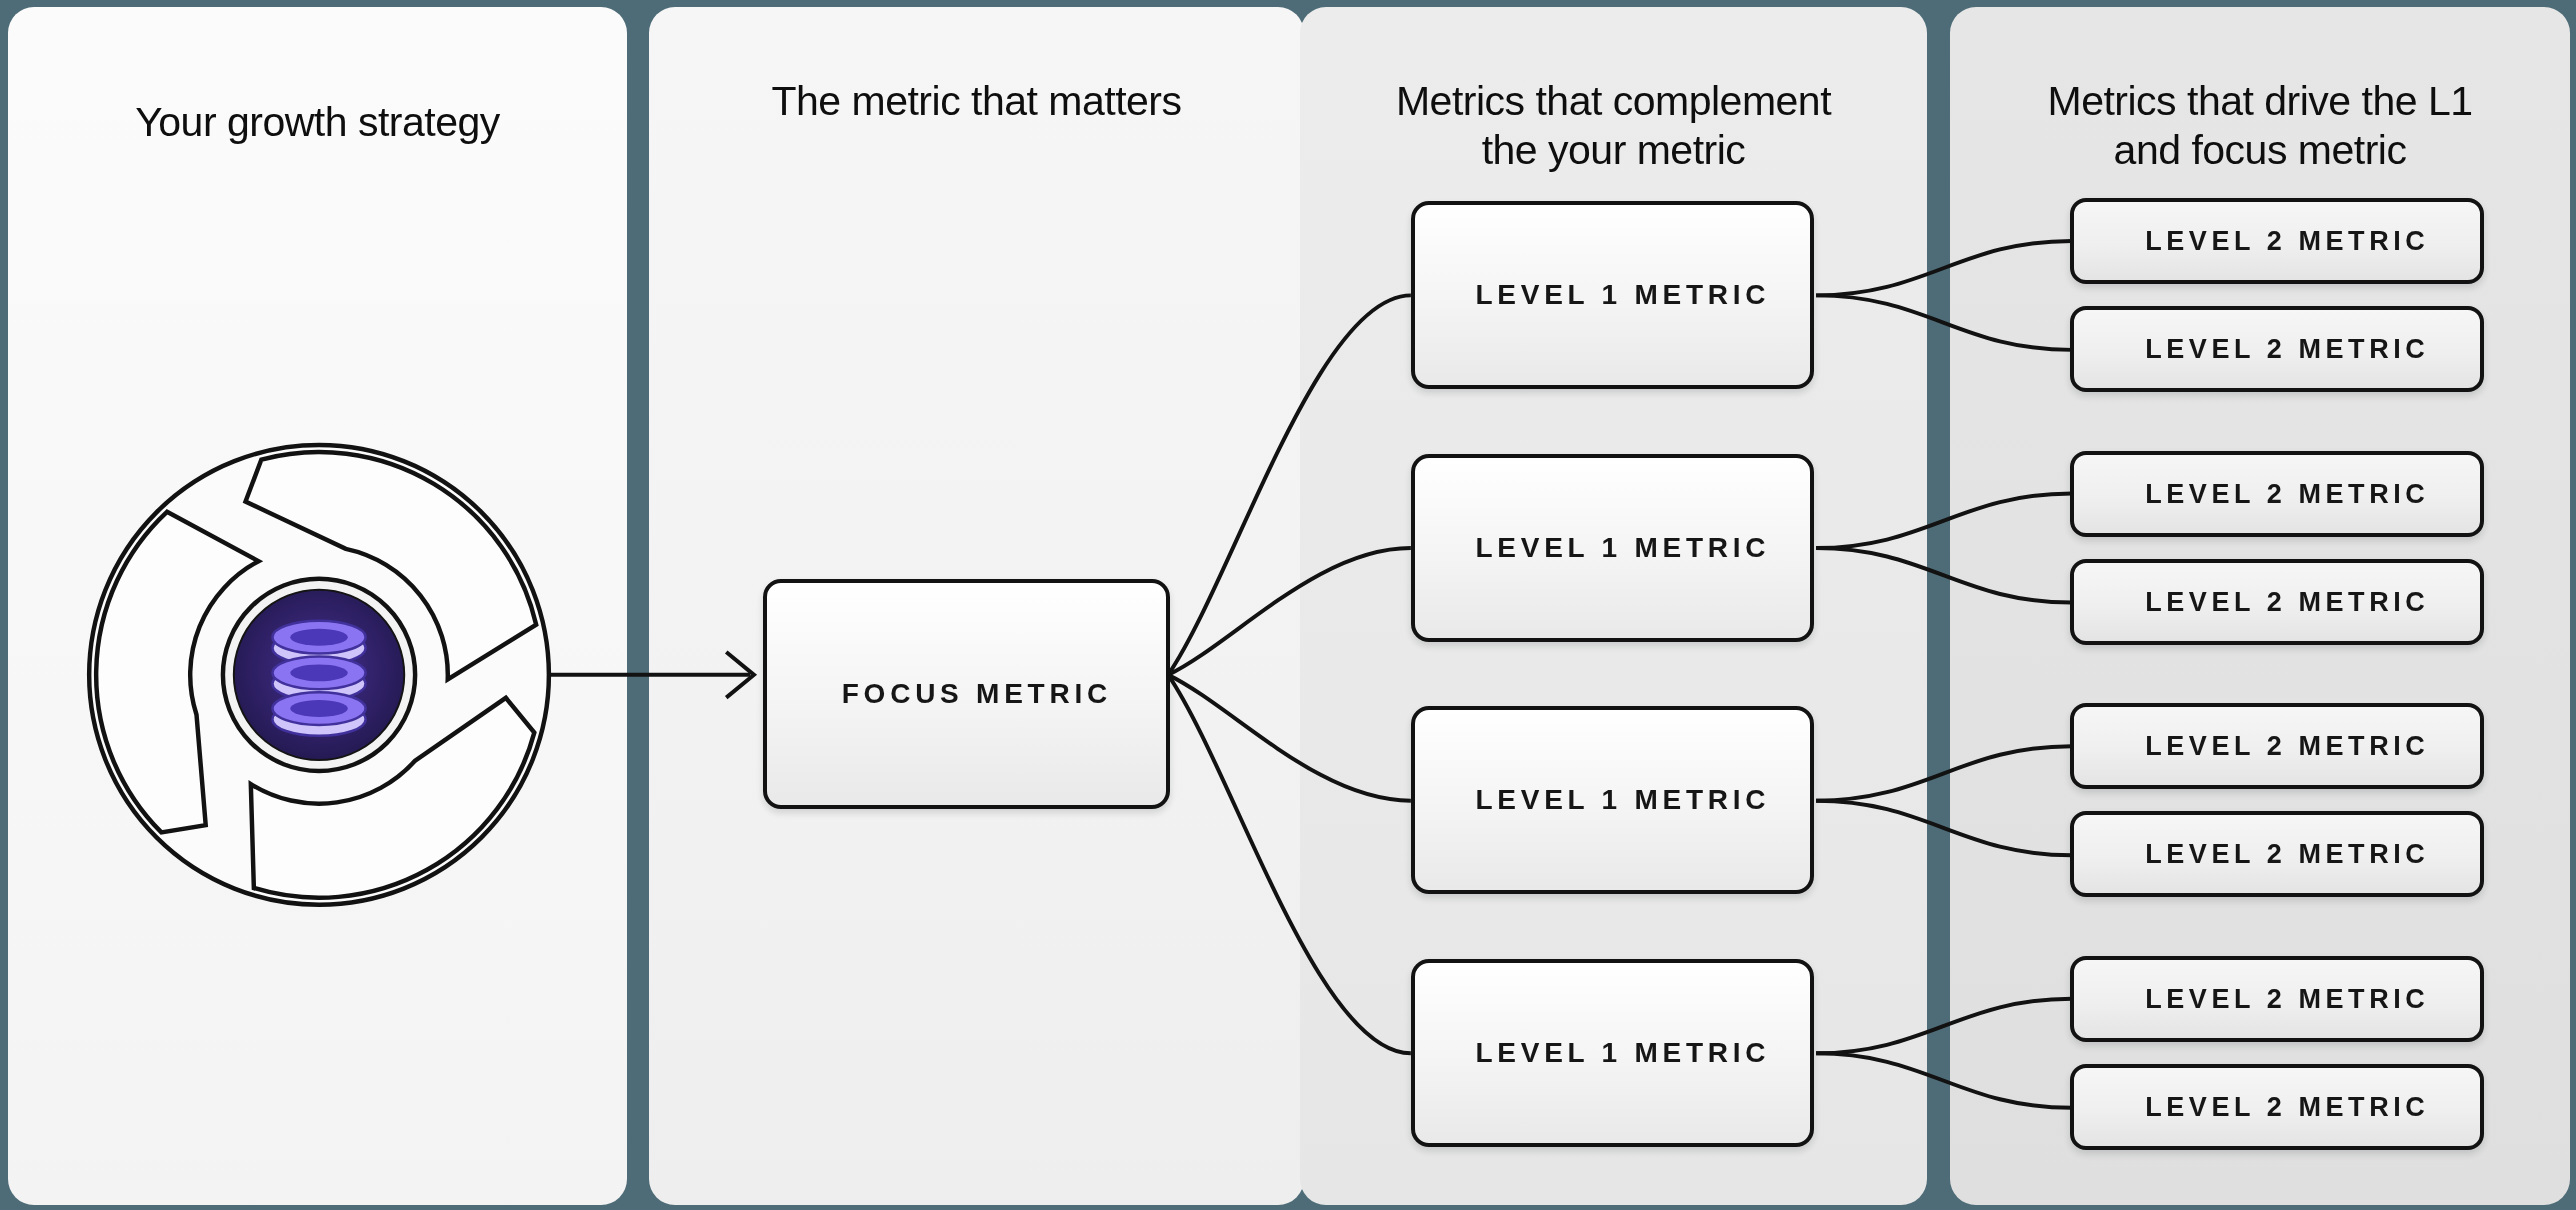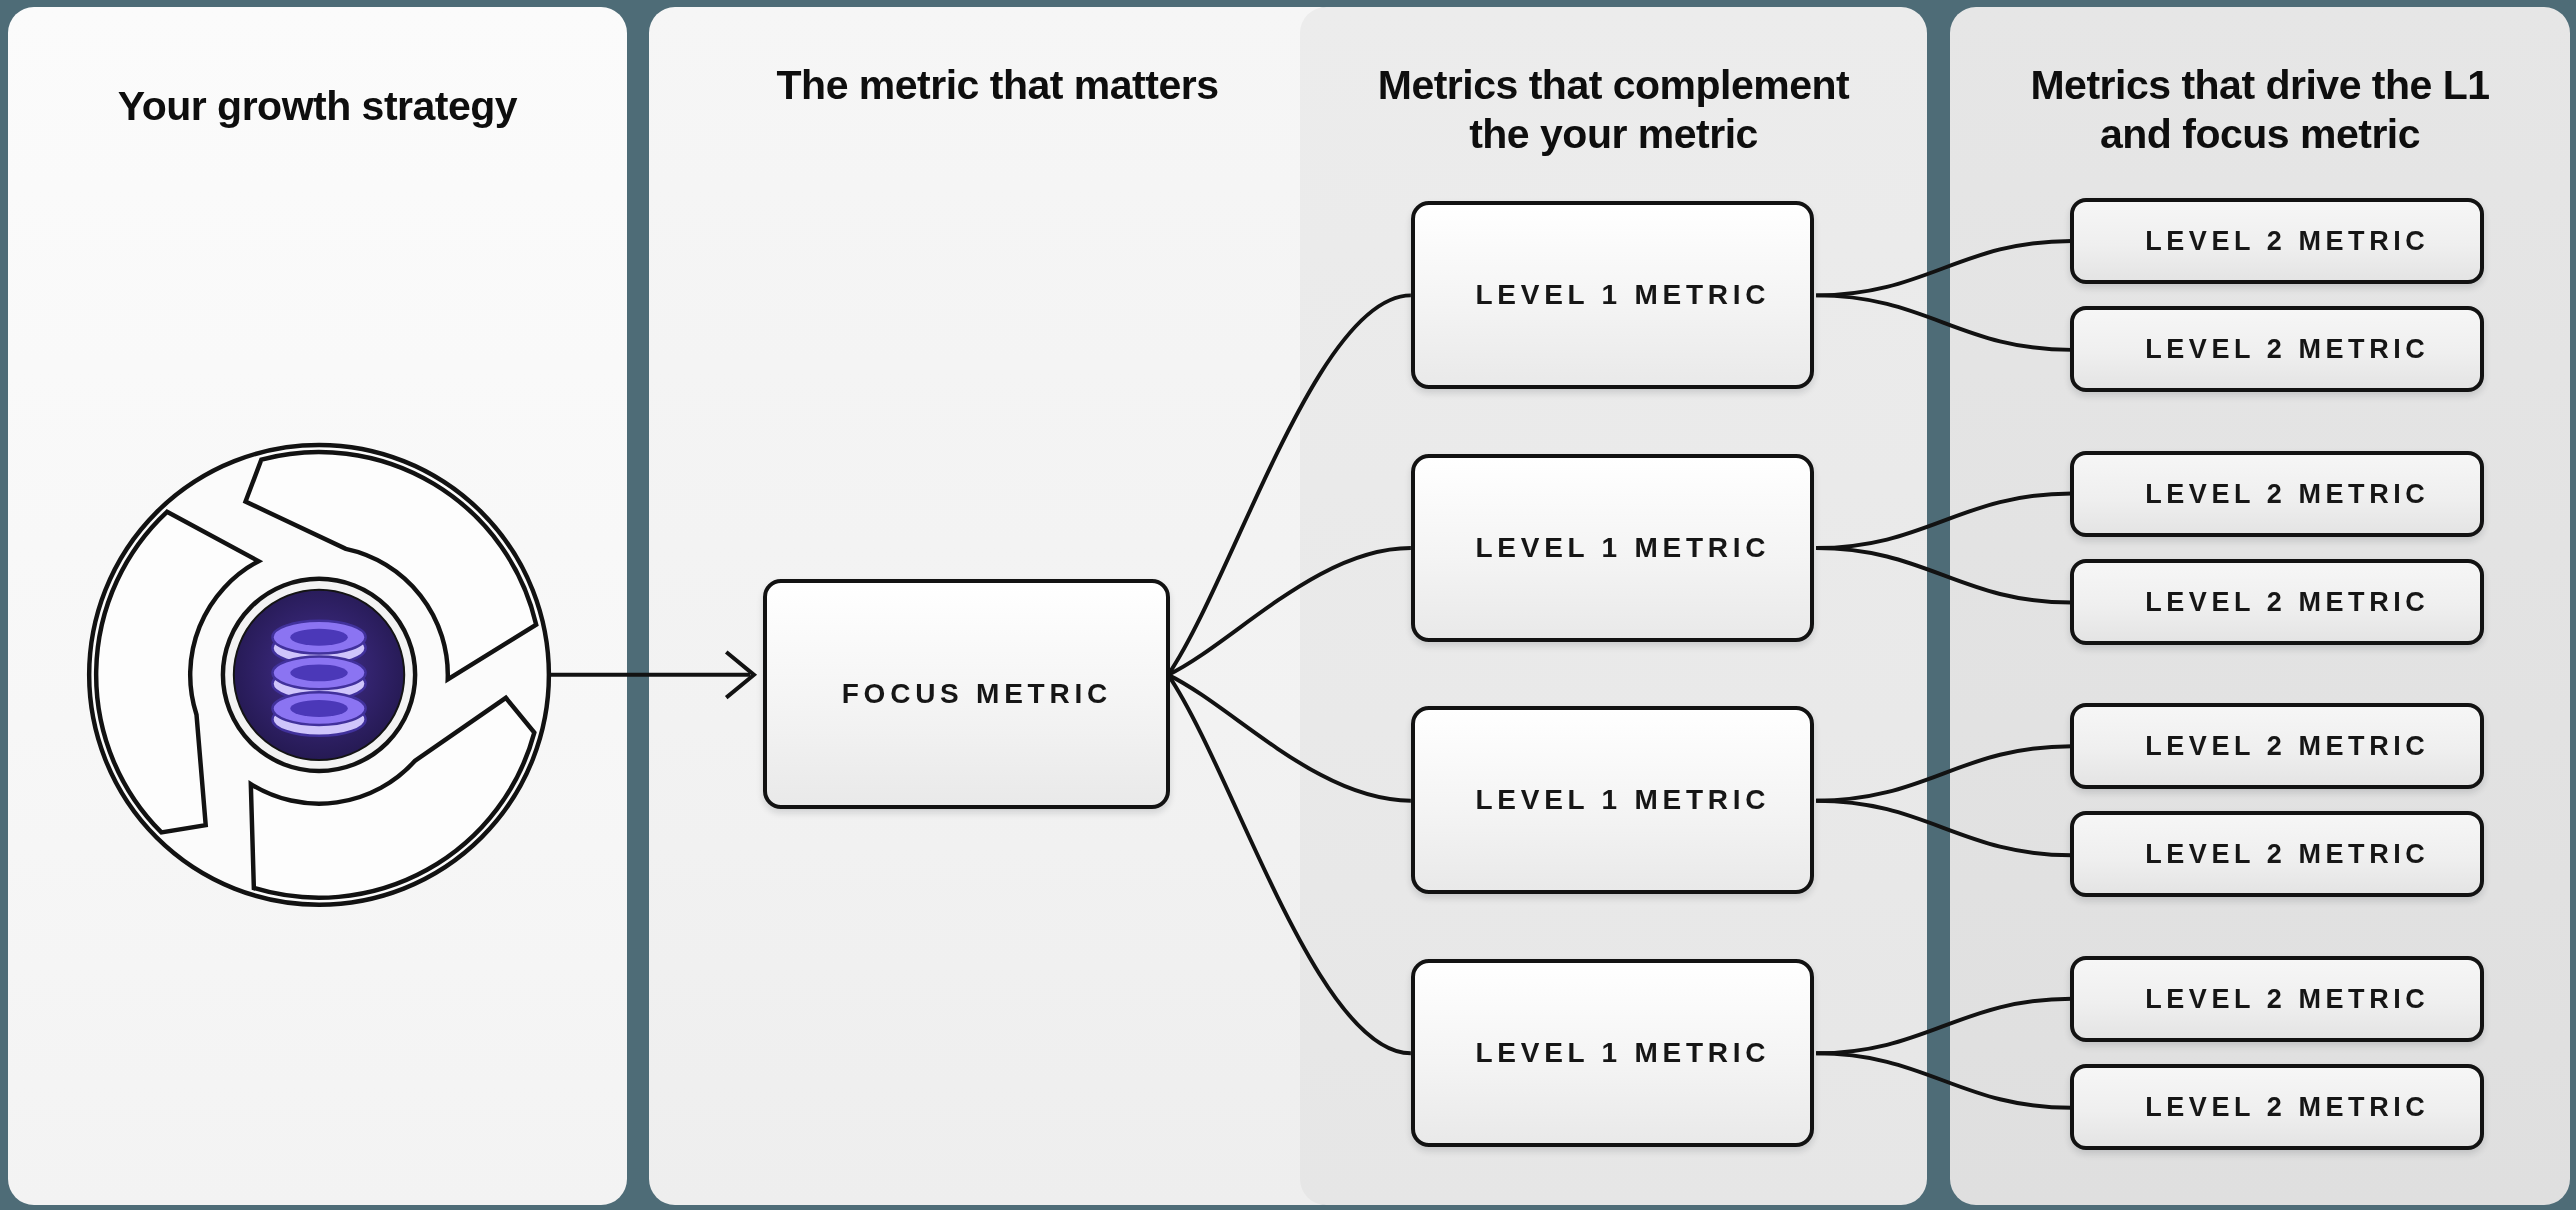--- a/index.html
+++ b/index.html
@@ -4,27 +4,27 @@
 <style>
   html,body{margin:0;padding:0;background:#4e6c77;}
   .canvas{
     position:relative;width:2576px;height:1211px;overflow:hidden;
     background:var(--background,#4e6c77);
     font-family:"Liberation Sans",sans-serif;
   }
   
   .panel{position:absolute;top:7px;height:1198px;border-radius:26px;}
   .panel.p1{left:8px;width:619px;background:linear-gradient(180deg,#fbfbfb 0%,var(--panel_growth,#f7f7f7) 60%,#f3f3f3 100%);}
-  .panel.p2{left:649px;width:655px;background:linear-gradient(180deg,#f6f6f6 0%,var(--panel_focus,#f2f2f2) 60%,#eeeeee 100%);padding-left:42px;}
+  .panel.p2{left:649px;width:655px;background:linear-gradient(180deg,#f6f6f6 0%,var(--panel_focus,#f2f2f2) 60%,#eeeeee 100%);}
   .panel.p3{left:1300px;width:627px;background:linear-gradient(180deg,#ececec 0%,var(--panel_level1,#e9e9e9) 60%,#e6e6e6 100%);}
   .panel.p4{left:1950px;width:620px;background:linear-gradient(180deg,#e6e6e6 0%,var(--panel_level2,#e2e2e2) 60%,#dfdfdf 100%);}
   
   .panel-title{
-    position:absolute;left:0;right:0;top:54px;margin:0;
-    text-align:center;font-weight:700;font-size:41px;line-height:49px;
+    position:absolute;left:0;right:0;top:54px;margin:16px;
+    text-align:center;font-weight:400;font-size:41px;line-height:49px;
     letter-spacing:-0.5px;color:var(--title_text,#0e0e0e);
   }
   .panel.p1 .panel-title{top:75px;}
   
   .metric-box{
     position:absolute;box-sizing:border-box;
     border:4px solid var(--box_border,#121212);border-radius:18px;
     background:linear-gradient(180deg,var(--box_fill_top,#ffffff) 0%,#f4f4f4 55%,var(--box_fill_bottom,#e9e9e9) 100%);
     display:flex;align-items:center;justify-content:center;
     box-shadow:0 4px 7px rgba(15,20,30,0.14);

